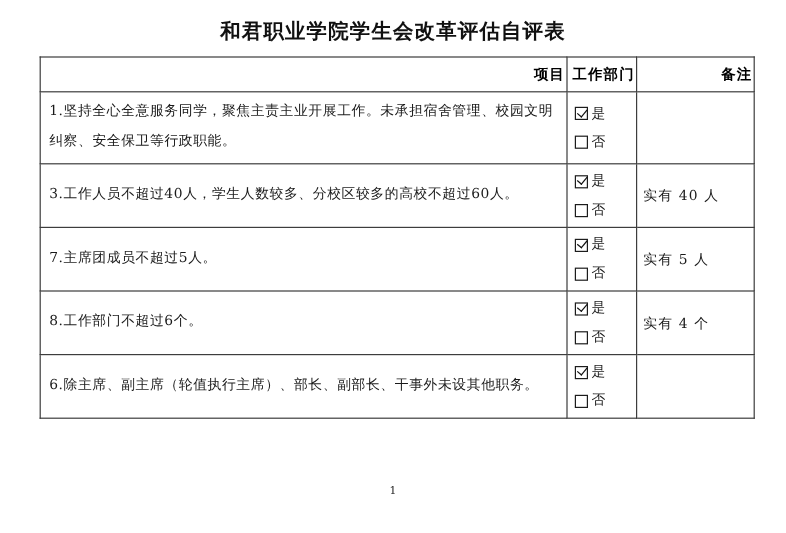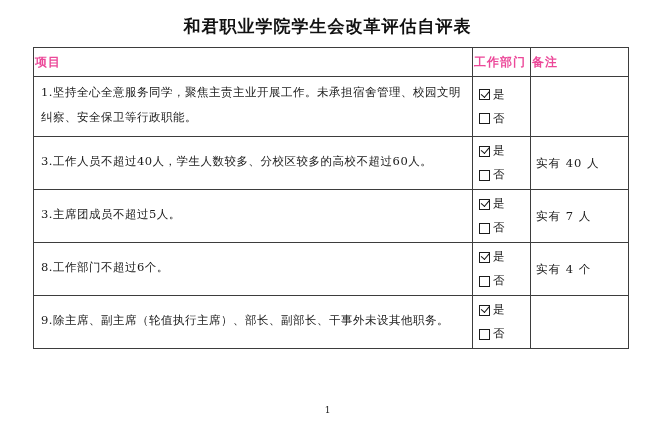--- a/index.html
+++ b/index.html
@@ -25,21 +25,21 @@
   table.eval th, table.eval td {
     border:1px solid #3d3d3d;
     overflow:hidden;
   }
   col.c-item    { width:439px; }
   col.c-concl   { width:58px;  }
   col.c-remark  { width:98px;  }
 
   table.eval th {
     height:26px; font-size:12px; font-weight:bold;
-    text-align:left; letter-spacing:1px; color:#ec4899;
+    text-align:right; letter-spacing:1px; color:#000000;
   }
   table.eval tbody tr { height:53px; }
 
   td.item {
     padding:3px 8px 6px 7px;
     font-size:11.5px; line-height:25px;
     letter-spacing:0.5px; vertical-align:middle;
   }
   td.concl { vertical-align:middle; padding-left:6px; }
   .opts { display:flex; flex-direction:column; justify-content:center; gap:11px; }
@@ -119,55 +119,55 @@
             <div class="opt">
               <span class="cb"></span>
               <span class="opt-label">否</span>
             </div>
           </div>
         </td>
         <td class="remark">实有 40 人</td>
       </tr>
 
       <tr>
-        <td class="item">3.主席团成员不超过5人。</td>
+        <td class="item">7.主席团成员不超过5人。</td>
         <td class="concl">
           <div class="opts">
             <div class="opt">
               <span class="cb checked"></span>
               <span class="opt-label">是</span>
             </div>
             <div class="opt">
               <span class="cb"></span>
               <span class="opt-label">否</span>
             </div>
           </div>
         </td>
-        <td class="remark">实有 7 人</td>
+        <td class="remark">实有 5 人</td>
       </tr>
 
       <tr>
         <td class="item">8.工作部门不超过6个。</td>
         <td class="concl">
           <div class="opts">
             <div class="opt">
               <span class="cb checked"></span>
               <span class="opt-label">是</span>
             </div>
             <div class="opt">
               <span class="cb"></span>
               <span class="opt-label">否</span>
             </div>
           </div>
         </td>
         <td class="remark">实有 4 个</td>
       </tr>
 
       <tr>
-        <td class="item">9.除主席、副主席（轮值执行主席）、部长、副部长、干事外未设其他职务。</td>
+        <td class="item">6.除主席、副主席（轮值执行主席）、部长、副部长、干事外未设其他职务。</td>
         <td class="concl">
           <div class="opts">
             <div class="opt">
               <span class="cb checked"></span>
               <span class="opt-label">是</span>
             </div>
             <div class="opt">
               <span class="cb"></span>
               <span class="opt-label">否</span>
             </div>

